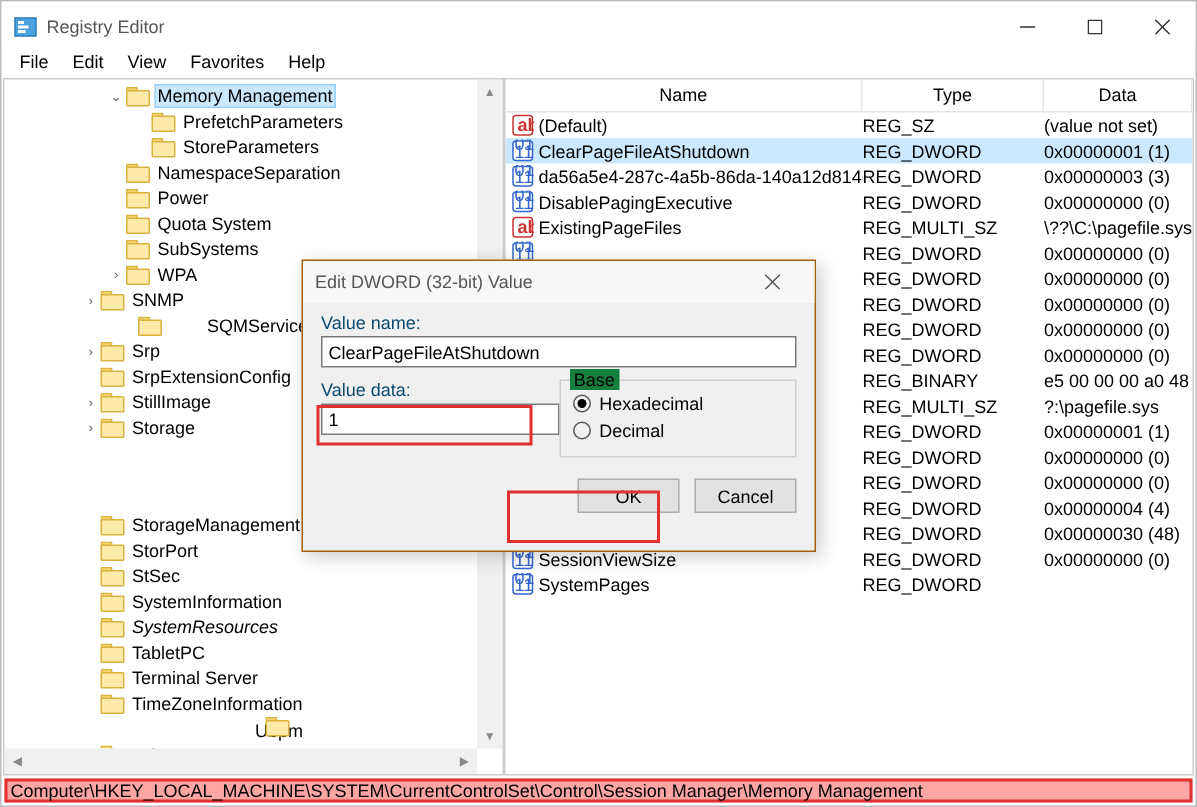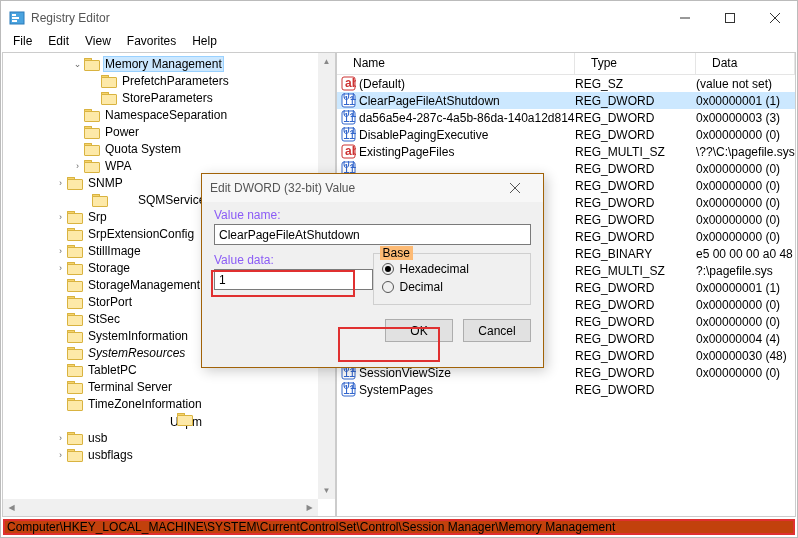--- a/index.html
+++ b/index.html
@@ -33,47 +33,47 @@
 .tnode { display: flex; align-items: center; height: 17px; white-space: nowrap; }
 .tw { width: 13px; display: inline-flex; justify-content: center; color: #666; font-size: 9px; }
 .tfolder { width: 16px; height: 13px; margin: 0 3px 0 0; display: inline-block; position: relative; }
 .tfolder::before { content: ""; position: absolute; left: 0; top: 1px; width: 6px; height: 3px; background: #f6d36b; border: 1px solid #d9b340; border-bottom: none; border-radius: 1px 1px 0 0; }
 .tfolder::after { content: ""; position: absolute; left: 0; top: 3px; width: 14px; height: 9px; background: #fde9a8; border: 1px solid #d9b340; border-radius: 1px; }
 .tlabel { padding: 0 2px; }
 .tsel { background: #cce8ff; border: 1px solid #99d1ff; padding: 0 1px; line-height: 14px; }
 
 
 .listhdr { display: flex; height: 22px; border-bottom: 1px solid #e5e5e5; background: #fff; }
-.lh { padding: 3px 16px; border-right: 1px solid #e5e5e5; color: #000; }
+.lh { padding: 3px 6px; border-right: 1px solid #e5e5e5; color: #000; text-align: center; }
 .lh.name { width: 238px; }
 .lh.type { width: 121px; }
 .lh.data { flex: 1; }
 .listbody { position: absolute; top: 22px; left: 0; right: 0; bottom: 0; }
 .lrow { display: flex; height: 17px; align-items: center; white-space: nowrap; }
 .lrow.sel { background: #cce8ff; }
 .licon { width: 16px; height: 16px; margin: 0 3px 0 3px; display: inline-flex; align-items: center; justify-content: center; }
 .lc { overflow: hidden; text-overflow: clip; }
 .lc.name { width: 216px; }
 .lc.type { width: 121px; }
 .lc.data { flex: 1; }
 
 
-.status { position: absolute; left: 2px; right: 2px; bottom: 2px; height: 16px; border: 2px solid #e03030; padding: 0 2px; display: flex; align-items: center; background: #c2410c; }
+.status { position: absolute; left: 2px; right: 2px; bottom: 2px; height: 16px; border: 2px solid #e03030; padding: 0 2px; display: flex; align-items: center; background: #fca5a5; }
 
 
 .dialog { position: absolute; left: 200px; top: 172px; width: 343px; height: 195px; background: #f0f0f0; border: 1px solid #a16207; box-shadow: 3px 3px 12px rgba(0,0,0,0.2); }
 .dlg-title { height: 28px; display: flex; align-items: center; padding: 0 8px; color: #555; background: #f7f7f7; }
 .dlg-close { margin-left: auto; width: 40px; height: 26px; display: flex; align-items: center; justify-content: center; color: #555; font-size: 14px; }
 .dlg-body { padding: 6px 12px 10px 12px; }
-.fld-label { color: #8b5cf6; margin-bottom: 2px; }
+.fld-label { color: #0c4a6e; margin-bottom: 2px; }
 .textbox { width: 100%; height: 21px; border: 1px solid #7a7a7a; background: #fff; padding: 0 4px; font-size: 12px; }
 .row2 { display: flex; margin-top: 8px; }
 .col { flex: 1; }
 .groupbox { border: 1px solid #cfcfcf; padding: 6px 8px 8px 8px; position: relative; }
-.groupbox .legend { position: absolute; top: -8px; left: 6px; background: #fdba74; padding: 0 3px; }
+.groupbox .legend { position: absolute; top: -8px; left: 6px; background: #15803d; padding: 0 3px; }
 .radio { display: flex; align-items: center; gap: 6px; height: 18px; }
 .rdot { width: 12px; height: 12px; border: 1px solid #555; border-radius: 50%; display: inline-flex; align-items: center; justify-content: center; }
 .rdot.on::after { content: ""; width: 6px; height: 6px; background: #000; border-radius: 50%; }
 .dlg-btns { display: flex; justify-content: flex-end; gap: 10px; margin-top: 14px; }
 .btn { width: 68px; height: 23px; background: #e1e1e1; border: 1px solid #adadad; display: flex; align-items: center; justify-content: center; }
 
 
 .hl { border: 2px solid #e03030; }
 .hl-vd { position: absolute; left: 210px; top: 269px; width: 144px; height: 27px; pointer-events: none; }
 .hl-ok { position: absolute; left: 337px; top: 326px; width: 102px; height: 35px; pointer-events: none; }
@@ -149,20 +149,25 @@
           <span class="tw"></span>
           <span class="tfolder"></span>
           <span class="tlabel">Power</span>
         </div>
         <div class="tnode" style="padding-left: 68px;">
           <span class="tw"></span>
           <span class="tfolder"></span>
           <span class="tlabel">Quota System</span>
         </div>
         <div class="tnode" style="padding-left: 68px;">
+          <span class="tw"></span>
+          <span class="tfolder"></span>
+          <span class="tlabel">SubSystems</span>
+        </div>
+        <div class="tnode" style="padding-left: 68px;">
           <span class="tw">›</span>
           <span class="tfolder"></span>
           <span class="tlabel">WPA</span>
         </div>
         <div class="tnode" style="padding-left: 51px;">
           <span class="tw">›</span>
           <span class="tfolder"></span>
           <span class="tlabel">SNMP</span>
         </div>
         <div class="tnode" style="padding-left: 51px; gap: 25px;">
@@ -183,21 +188,21 @@
         <div class="tnode" style="padding-left: 51px;">
           <span class="tw">›</span>
           <span class="tfolder"></span>
           <span class="tlabel">StillImage</span>
         </div>
         <div class="tnode" style="padding-left: 51px;">
           <span class="tw">›</span>
           <span class="tfolder"></span>
           <span class="tlabel">Storage</span>
         </div>
-        <div class="tnode" style="padding-left: 51px;">
+        <div class="tnode" style="padding-left: 51px; margin-top: 48px;">
           <span class="tw"></span>
           <span class="tfolder"></span>
           <span class="tlabel">StorageManagement</span>
         </div>
         <div class="tnode" style="padding-left: 51px;">
           <span class="tw"></span>
           <span class="tfolder"></span>
           <span class="tlabel">StorPort</span>
         </div>
         <div class="tnode" style="padding-left: 51px;">

